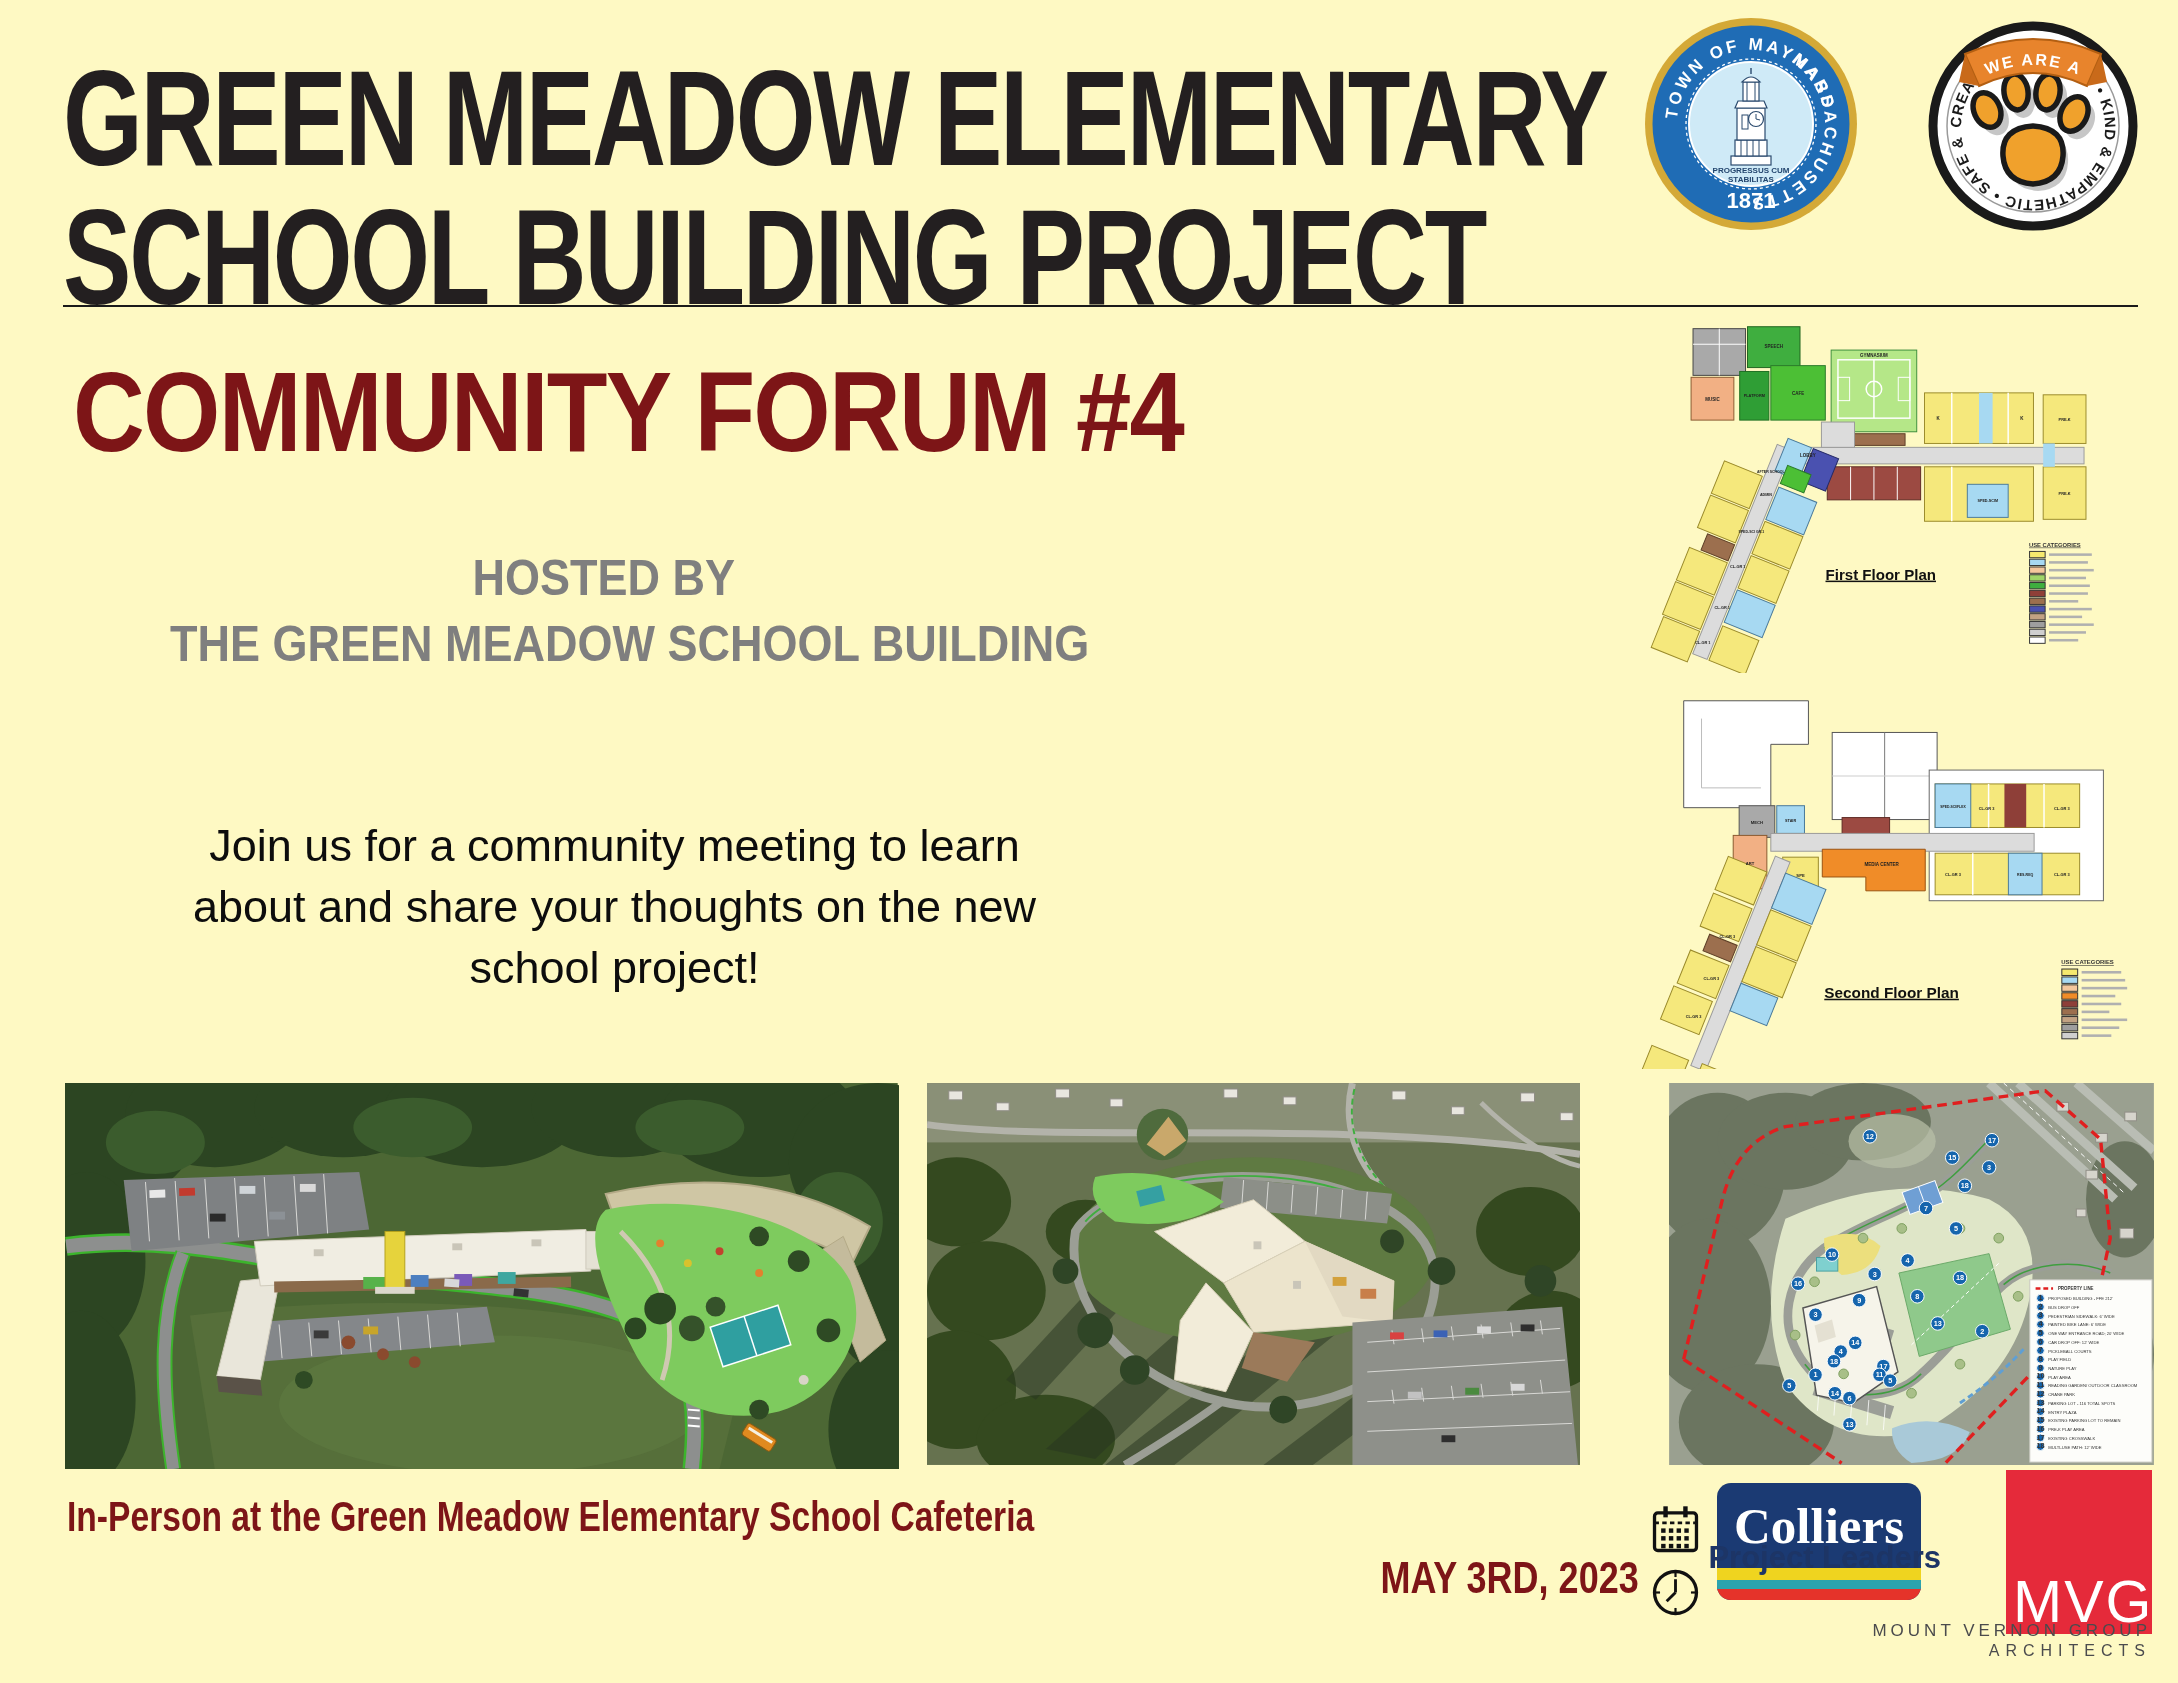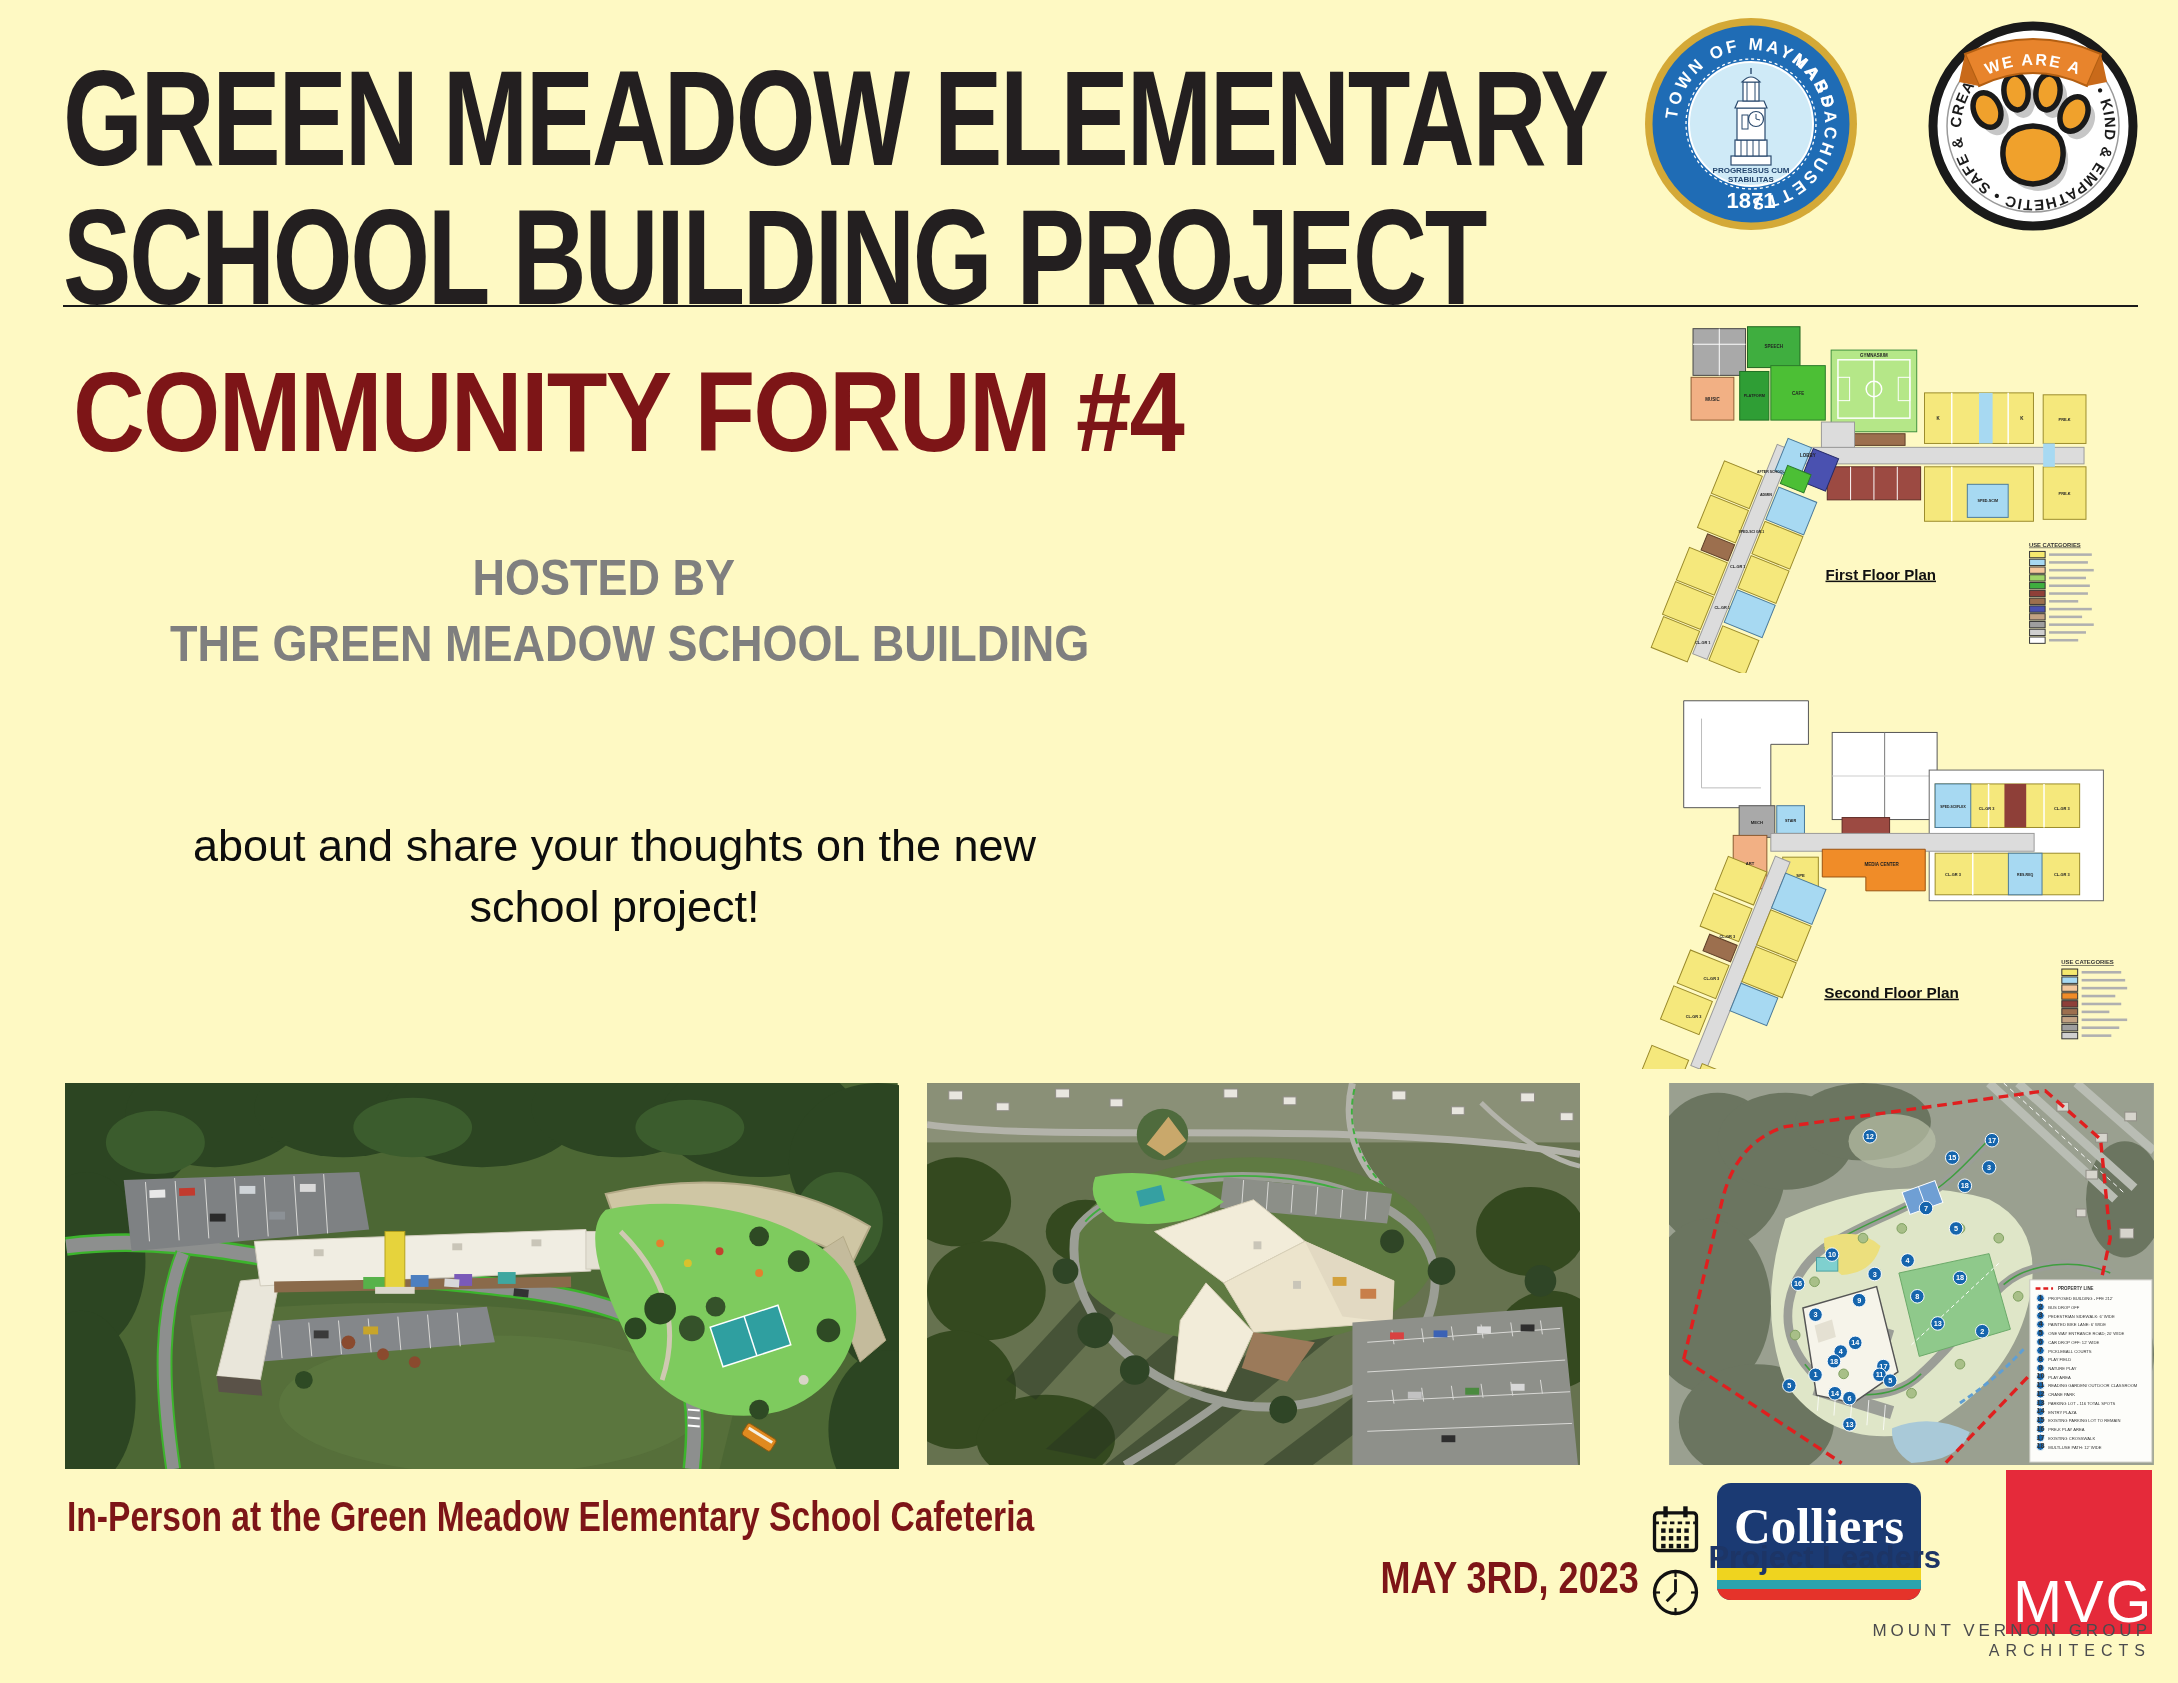--- a/index.html
+++ b/index.html
@@ -130,20 +130,21 @@
   <div class="abs divider"></div>
 
   <div class="abs forum-heading" style="color: rgb(125, 21, 23);"><span class="condL">COMMUNITY FORUM #4</span></div>
 
   <div class="abs hosted">
     <div><span class="condC">HOSTED BY</span></div>
     <div><span class="condC">THE GREEN MEADOW SCHOOL BUILDING</span></div>
   </div>
 
   <div class="abs body-text">
+    <div>Join us for a community meeting to learn</div>
     <div>about and share your thoughts on the new</div>
     <div>school project!</div>
   </div>
 
   <svg class="abs" style="left:1636px;top:317px" width="507" height="356" viewBox="0 0 520 366">
     <g>
       <rect x="58" y="12" width="54" height="48" fill="#a9a9a9" stroke="#444"></rect>
       <line x1="58" y1="28" x2="112" y2="28" stroke="#fff"></line>
         <line x1="85" y1="12" x2="85" y2="60" stroke="#fff"></line>
       <rect x="114" y="10" width="54" height="42" fill="#3fae3f" stroke="#20641f"></rect>

